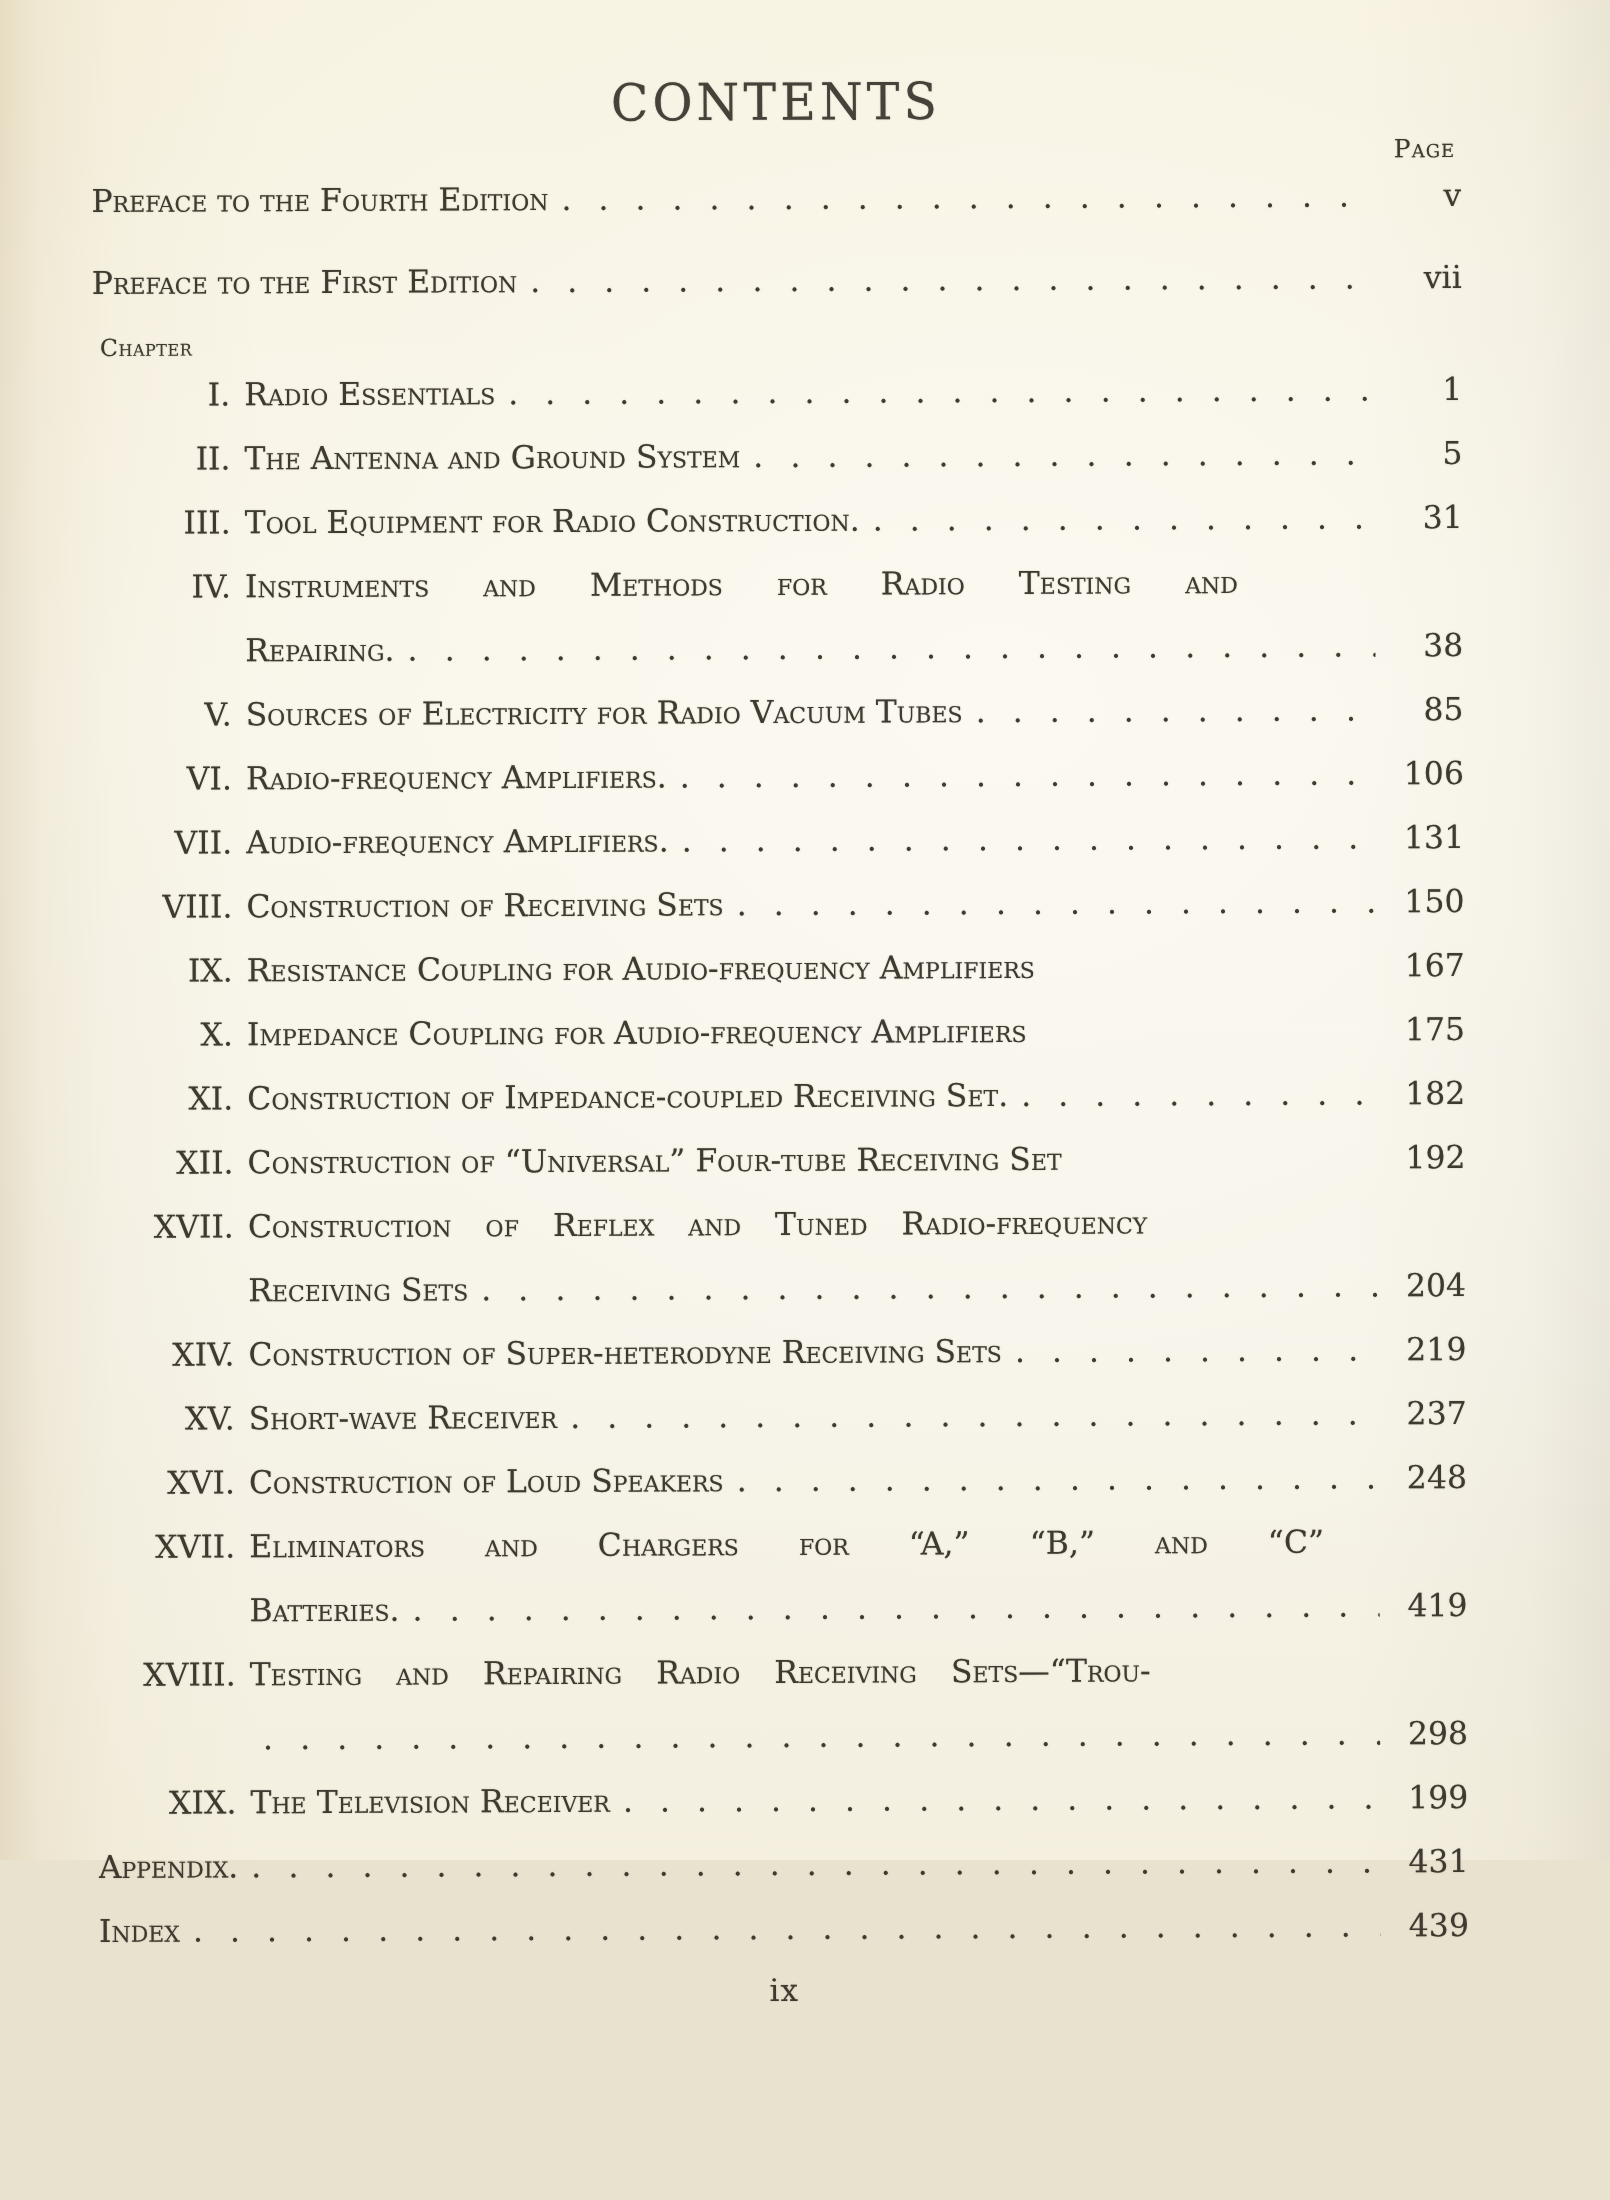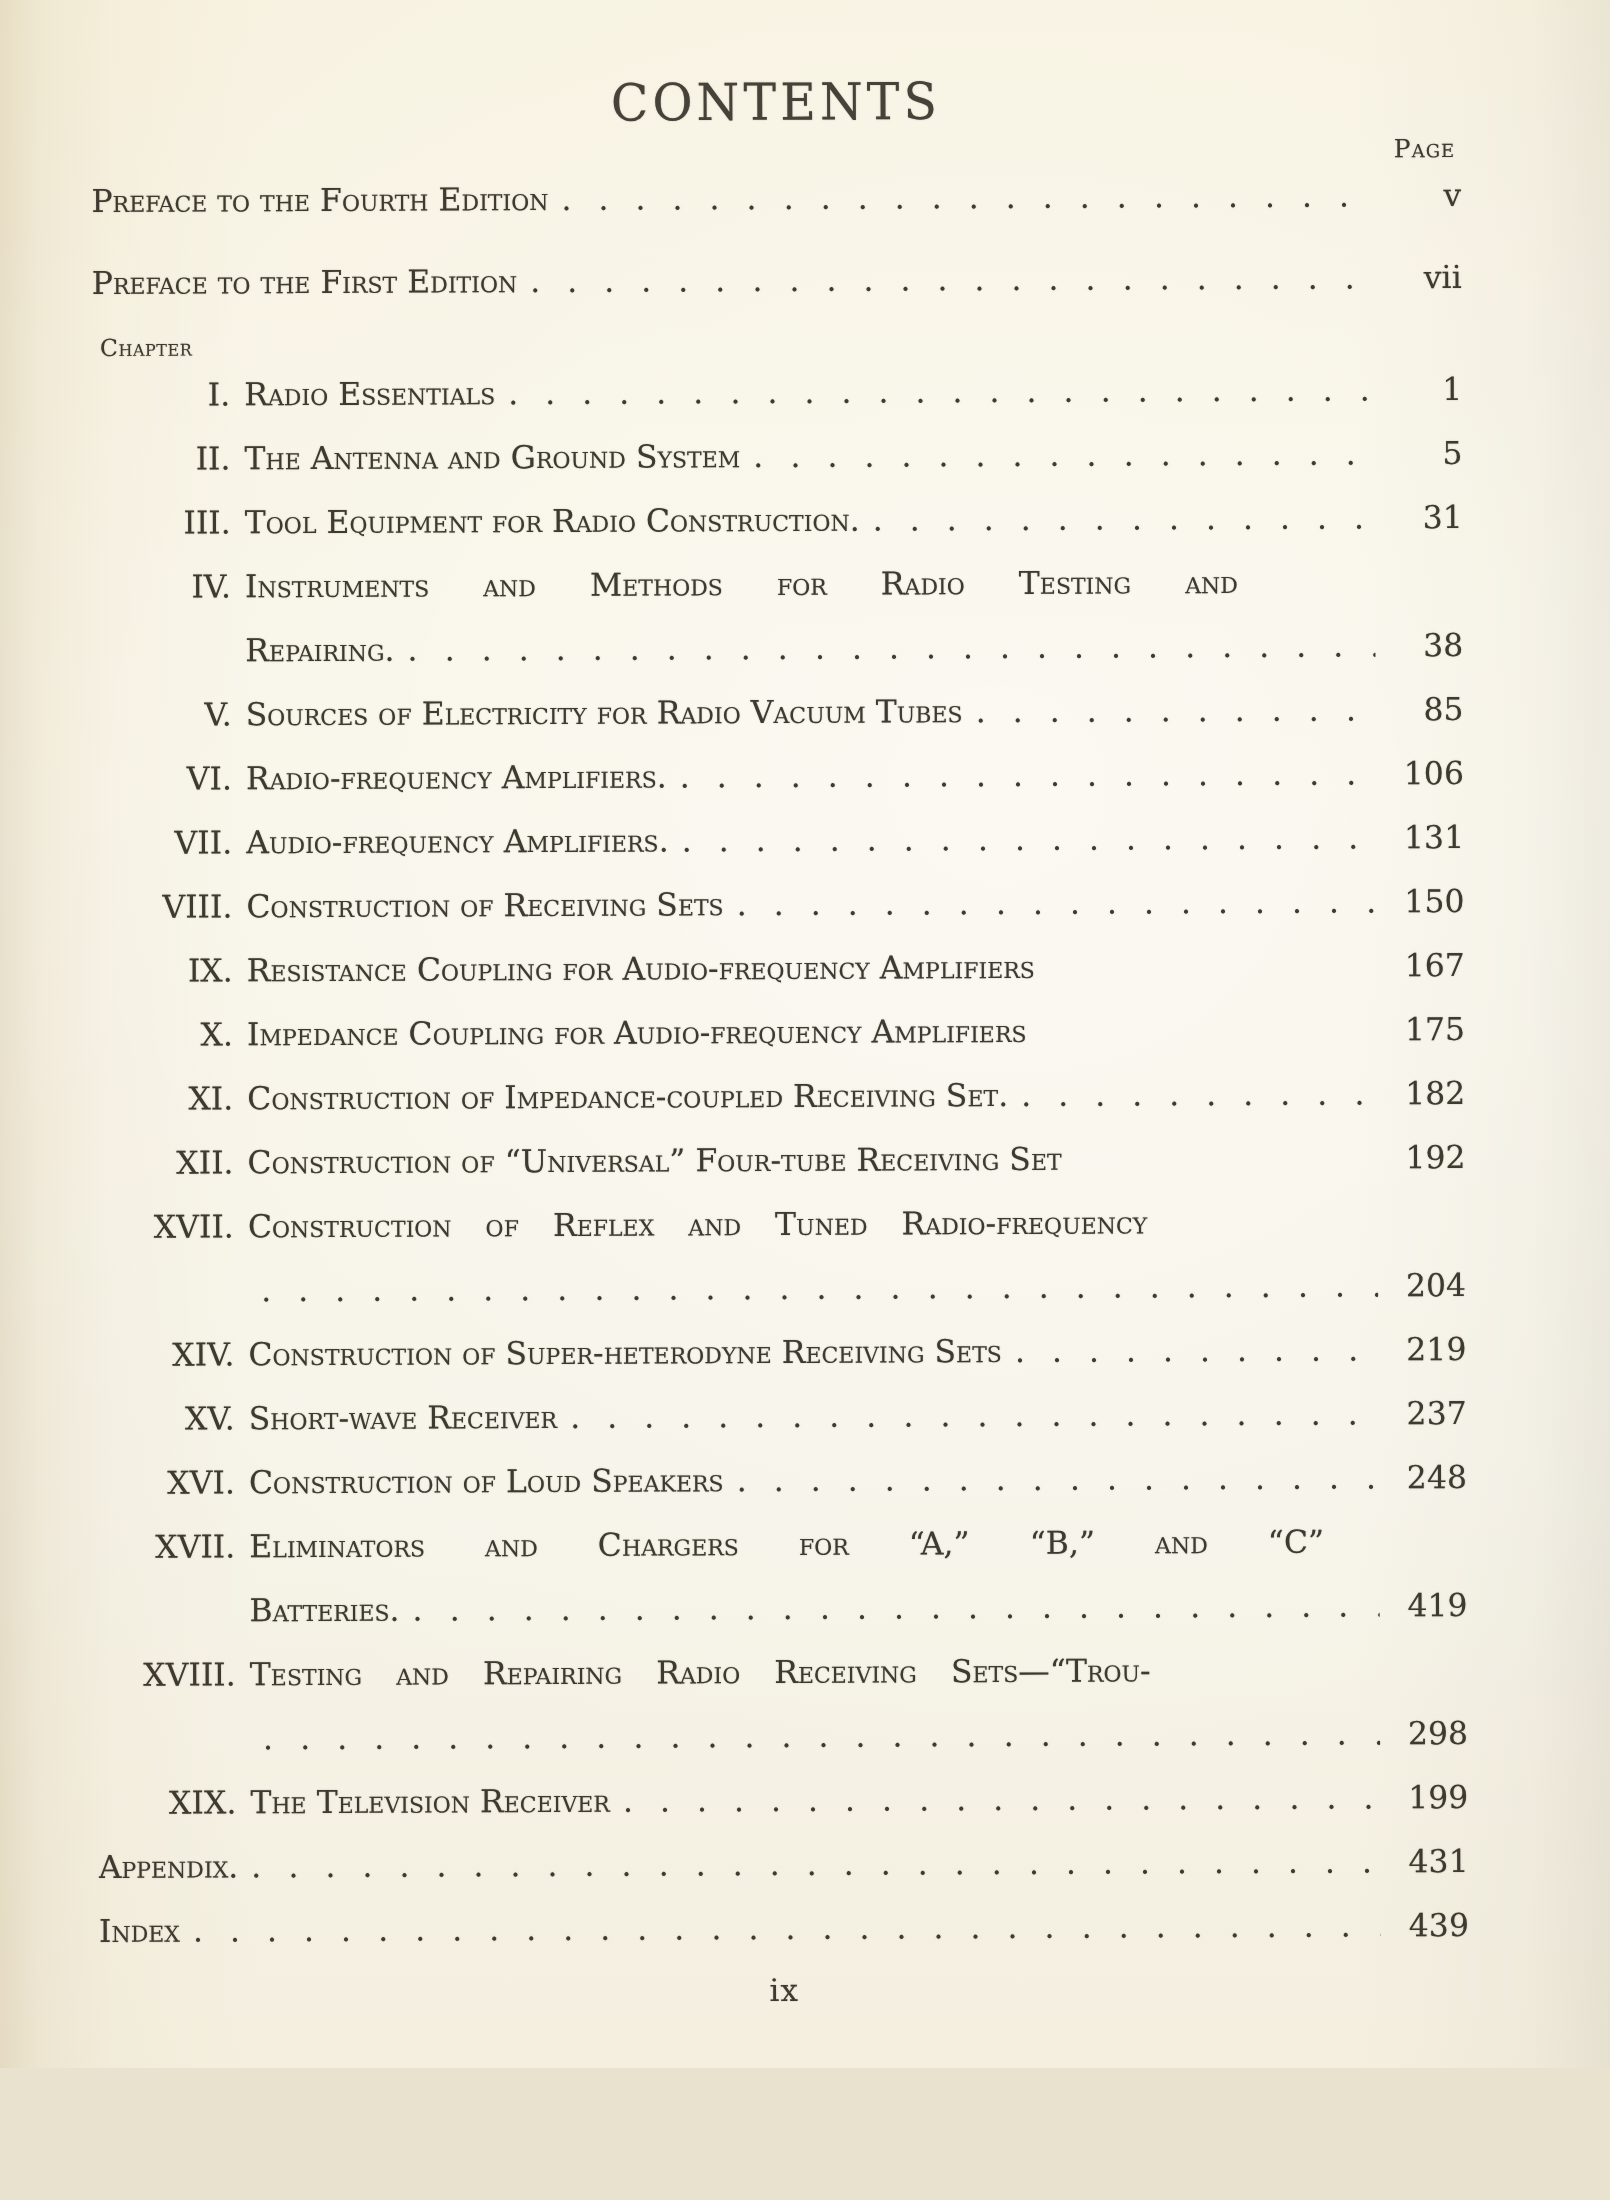--- a/index.html
+++ b/index.html
@@ -2,21 +2,21 @@
 <html><head>
 <meta charset="utf-8">
 <style>
   html,body{margin:0;padding:0;}
   body{
     width:1610px;height:2200px;overflow:hidden;
     background:#e9e2cf;
     font-family:"DejaVu Serif","Liberation Serif",serif;
   }
   .page{
-    position:relative;width:1610px;height:2068px;
+    position:relative;width:1610px;height:1860px;
     background:
       radial-gradient(120% 85% at 62% 38%, rgba(255,255,255,0.45), rgba(255,255,255,0) 62%),
       linear-gradient(90deg, rgba(166,137,78,0.20) 0%, rgba(186,160,105,0.12) 2.5%,
         rgba(203,182,132,0.06) 7%, rgba(0,0,0,0) 16%, rgba(0,0,0,0) 84%,
         rgba(146,134,112,0.05) 95%, rgba(128,117,98,0.12) 100%),
       linear-gradient(180deg,#f7f2e0 0%,#f8f4e7 38%,#f6f3e8 72%,#f4efdf 100%);
     color:#3e3a30;
   }
   .content{
     position:absolute;left:95px;top:58px;width:1370px;
@@ -167,20 +167,21 @@
       <span class="leader"></span>
       <span class="pageno">192</span>
     </div>
 
     <div class="row">
       <span class="num">XVII.</span>
       <span class="etitle s1">Construction of Reflex and Tuned Radio-frequency</span>
     </div>
     <div class="row">
       <span class="num"></span>
+      <span class="etitle cont">Receiving Sets</span>
       <span class="leader"></span>
       <span class="pageno">204</span>
     </div>
 
     <div class="row">
       <span class="num">XIV.</span>
       <span class="etitle">Construction of Super-heterodyne Receiving Sets</span>
       <span class="leader"></span>
       <span class="pageno">219</span>
     </div>

